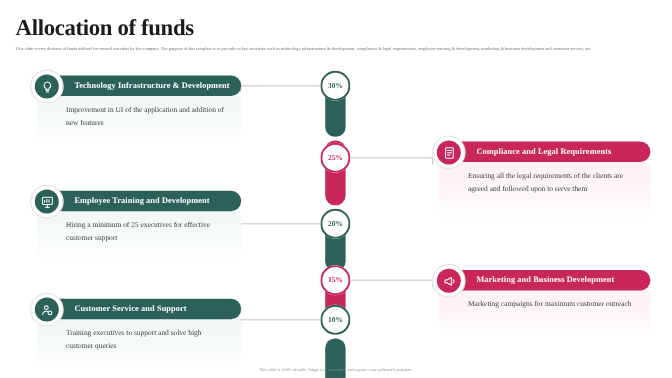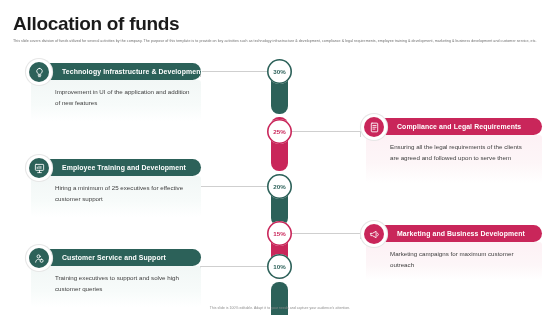--- a/index.html
+++ b/index.html
@@ -4,21 +4,21 @@
 <style>
   html,body{margin:0;padding:0;}
   body{
     width:560px;height:315px;
     background:#ffffff;
     font-family:"Liberation Sans", sans-serif;
     color:#2b2b2b;
     overflow:hidden;
     position:relative;
   }
-  .slide{position:relative;width:560px;height:315px;}
+  .slide{position:relative;width:560px;height:315px;font-family:Liberation Serif, serif;}
 
   
   .title{
     position:absolute;left:13px;top:14px;
     font-size:19px;font-weight:bold;letter-spacing:-0.3px;
     color:#1b1b1b;line-height:1;
   }
   .subtitle{
     position:absolute;left:13px;top:39px;width:534px;
     font-size:3.6px;line-height:1.55;color:#6d6d6d;

